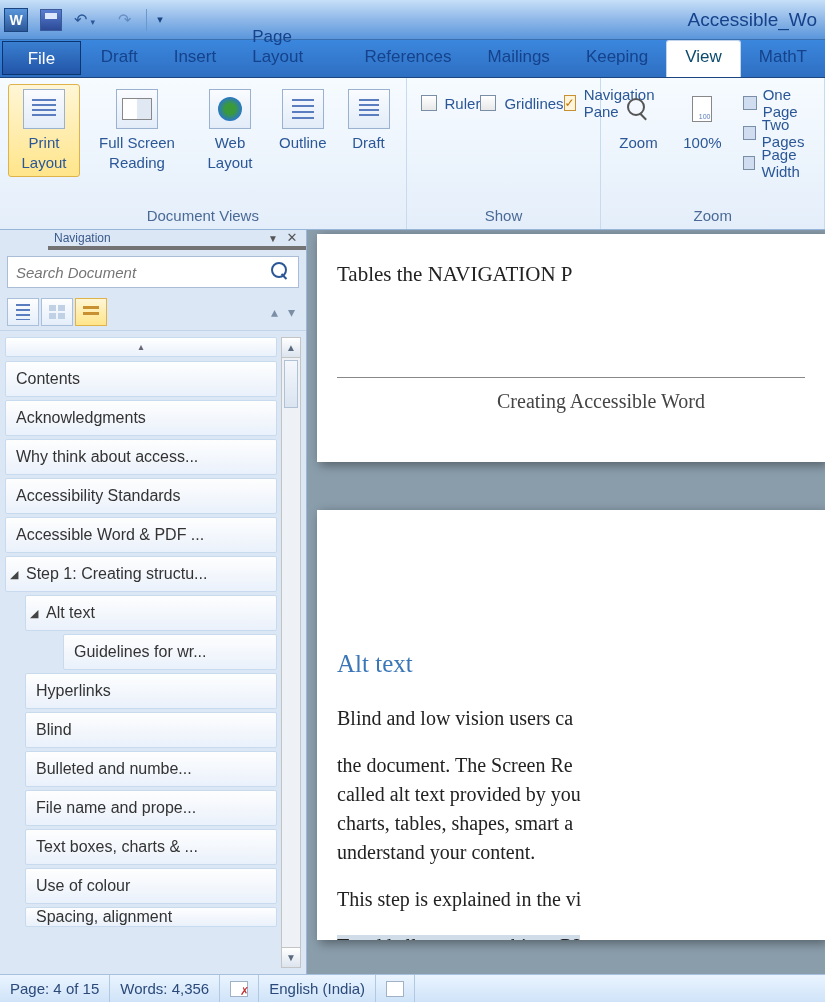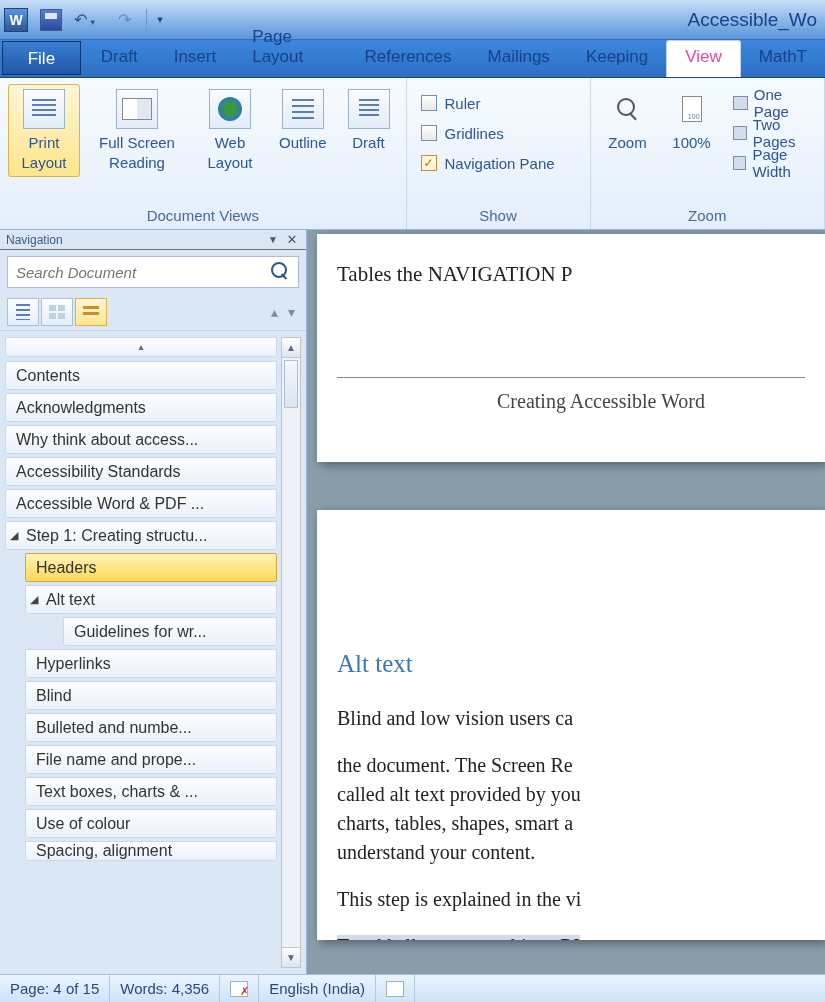--- a/index.html
+++ b/index.html
@@ -14,21 +14,21 @@
 .qat-sep { width: 1px; height: 22px; background: #6a98cc; margin: 0 3px; }
 .undo-icon, .redo-icon { color: #2b5797; font-size: 16px; padding: 2px 8px; }
 .redo-icon { opacity: .45; }
 .dropdown-caret { color: #2b5797; font-size: 9px; padding: 0 3px; }
 .tb-title { flex: 1; text-align: right; color: #15428b; font-size: 19px; font-family: "Segoe UI", sans-serif; padding-right: 4px; white-space: nowrap; overflow: hidden; }
 
 
 .tabs { height: 38px; background: linear-gradient(to bottom, #3b87de 0%, #2e6fc2 100%); display: flex; align-items: flex-end; border-bottom: 1px solid #1b4580; }
 .tab-file { width: 98px; height: 34px; background: linear-gradient(to bottom, #3a7fd0, #2255a8); color: #fff; font-size: 17px; text-align: center; line-height: 34px; border: 1px solid #0a3570; margin: 0 2px 2px 2px; }
 .tab { padding: 6px 18px 10px; color: #15428b; font-size: 17px; cursor: pointer; }
-.tab.active { background: #fff; border-top-left-radius: 3px; border-top-right-radius: 3px; border-top: 1px solid #c0d4ee; border-left: 1px solid #c0d4ee; border-right: 1px solid #c0d4ee; color: #ec4899; }
+.tab.active { background: #fff; border-top-left-radius: 3px; border-top-right-radius: 3px; border-top: 1px solid #c0d4ee; border-left: 1px solid #c0d4ee; border-right: 1px solid #c0d4ee; color: #0c4a6e; }
 
 
 .ribbon { height: 152px; background: linear-gradient(to bottom, #f6fbff 0%, #e4eefa 100%); display: flex; border-bottom: 1px solid #96b5d8; }
 .ribbon-group { border-right: 1px solid #c8dbee; display: flex; flex-direction: column; justify-content: space-between; padding: 6px 8px 2px; }
 .group-inner { display: flex; gap: 6px; }
 .group-label { text-align: center; color: #4a6a95; font-size: 15px; padding: 3px 0; }
 .rbtn { display: flex; flex-direction: column; align-items: center; padding: 4px 6px; border-radius: 3px; border: 1px solid transparent; min-width: 58px; }
 .rbtn.selected { background: linear-gradient(to bottom, #fff6d6, #ffe58a); border-color: #e0b24a; }
 .rbtn-icon { width: 42px; height: 40px; margin-bottom: 4px; border: 1px solid #9ab2d0; background: linear-gradient(to bottom, #fafcff, #e2ecf8); display: flex; align-items: center; justify-content: center; }
 .rbtn-label { color: #2b5797; font-size: 15px; text-align: center; line-height: 1.3; }
@@ -36,21 +36,21 @@
 .cb { width: 16px; height: 16px; border: 1px solid #7a8fa6; background: linear-gradient(to bottom, #fff, #e8e8e8); text-align: center; line-height: 14px; font-size: 12px; }
 .cb.checked { background: #fff5dc; border-color: #c89030; color: #c07000; }
 .small-btn { display: flex; align-items: center; gap: 6px; color: #2b5797; font-size: 15px; height: 30px; }
 .small-icon { width: 18px; height: 14px; border: 1px solid #7a8fa6; background: #d0ddf0; display: inline-block; }
 
 
 .main { display: flex; position: absolute; top: 230px; bottom: 28px; left: 0; right: 0; }
 
 
 .navpane { width: 307px; background: #dbe7f5; border-right: 1px solid #9bb6d6; display: flex; flex-direction: column; }
-.nav-header { height: 20px; display: flex; align-items: center; padding: 0 6px; font-size: 12px; color: #3a5a8a; border-bottom: 1px solid #737373; }
+.nav-header { height: 20px; display: flex; align-items: center; padding: 0 6px; font-size: 12px; color: #3a5a8a; border-bottom: 4px solid #737373; margin-left: 48px; }
 .nav-header-spacer { flex: 1; }
 .nav-header-close { width: 16px; height: 16px; text-align: center; line-height: 15px; color: #555; font-size: 13px; }
 .nav-search { margin: 6px 7px; height: 32px; background: #fff; border: 1px solid #a9bdd6; display: flex; align-items: center; }
 .nav-search input { flex: 1; border: none; outline: none; font-size: 15px; padding: 0 8px; color: #888; font-style: italic; }
 .search-icon-glyph { width: 22px; height: 22px; margin-right: 6px; position: relative; }
 .search-icon-glyph::before { content: ""; position: absolute; width: 12px; height: 12px; border: 2px solid #2b5797; border-radius: 50%; left: 1px; top: 1px; }
 .search-icon-glyph::after { content: ""; position: absolute; width: 2px; height: 7px; background: #2b5797; left: 13px; top: 12px; transform: rotate(-45deg); }
 
 .nav-tabbar { display: flex; gap: 2px; padding: 4px 7px; align-items: center; border-bottom: 1px solid #c0d4ea; }
 .nav-tab { width: 32px; height: 28px; border: 1px solid #aac0da; background: linear-gradient(to bottom, #fdfefe, #e4eefa); display: flex; align-items: center; justify-content: center; }
@@ -58,21 +58,21 @@
 .nav-tabbar-spacer { flex: 1; }
 .tri { color: #7a8fa6; font-size: 14px; padding: 0 4px; }
 
 .nav-list-wrap { flex: 1; display: flex; overflow: hidden; padding: 6px 5px; }
 .nav-list { flex: 1; overflow: hidden; }
 .nav-list-scroll { width: 20px; border: 1px solid #c4c4c4; background: #eef1f5; display: flex; flex-direction: column; margin-left: 4px; }
 .scroll-btn { height: 20px; background: linear-gradient(to bottom, #fff, #dce4ee); text-align: center; line-height: 20px; color: #5a6a80; font-size: 10px; border-bottom: 1px solid #c4c4c4; }
 .scroll-thumb { height: 48px; background: linear-gradient(to bottom, #f4f7fb, #dae4f0); border: 1px solid #b0c0d5; margin: 2px; }
 
 .nav-jump { height: 20px; border: 1px solid #c8dbee; background: linear-gradient(to bottom, #fff, #eaf1fb); margin-bottom: 4px; text-align: center; color: #667; font-size: 10px; line-height: 18px; border-radius: 2px; }
-.nav-item { height: 29px; border: 1px solid #c8dbee; background: linear-gradient(to bottom, #fefefe, #eaf1fb); margin-bottom: 3px; display: flex; align-items: center; padding: 0 10px; color: #333; font-size: 16px; border-radius: 2px; white-space: nowrap; overflow: hidden; }
+.nav-item { height: 36px; border: 1px solid #c8dbee; background: linear-gradient(to bottom, #fefefe, #eaf1fb); margin-bottom: 3px; display: flex; align-items: center; padding: 0 10px; color: #333; font-size: 16px; border-radius: 2px; white-space: nowrap; overflow: hidden; }
 .nav-item .arrow { width: 12px; color: #444; font-size: 11px; margin-right: 4px; }
 .nav-item.selected { background: linear-gradient(to bottom, #fff3b8, #ffd858); border-color: #d9a636; }
 .nav-item.indent1 { margin-left: 20px; }
 .nav-item.indent3 { margin-left: 58px; }
 
 
 .docarea { flex: 1; background: #8a9dab; padding: 4px 0 0 10px; overflow: hidden; position: relative; }
 .page { background: #fff; margin-bottom: 48px; box-shadow: 3px 3px 10px rgba(0,0,0,.4); padding: 28px 20px; overflow: hidden; }
 .page1 { height: 228px; }
 .page1 .top-text { font-family: Georgia, serif; font-size: 21px; color: #222; margin-bottom: 90px; white-space: nowrap; }
@@ -157,21 +157,21 @@
         <div class="rbtn-icon">
             <div class="ic-lines" style="width:20px"></div>
           </div>
         <div class="rbtn-label">Draft</div>
       </div>
     </div>
     <div class="group-label">Document Views</div>
   </div>
 
   <div class="ribbon-group" style="min-width:184px">
-    <div style="display:flex;flex-direction:column;padding:4px 6px">
+    <div style="display:flex;flex-direction:row;padding:4px 6px">
       <div class="checkbox-row">
         <div class="cb"></div>
         <span>Ruler</span>
       </div>
       <div class="checkbox-row">
         <div class="cb"></div>
         <span>Gridlines</span>
       </div>
       <div class="checkbox-row">
         <div class="cb checked">✓</div>
@@ -264,23 +264,20 @@
         <div class="nav-item">
             <span>Accessibility Standards</span>
           </div>
         <div class="nav-item">
             <span>Accessible Word &amp; PDF ...</span>
           </div>
         <div class="nav-item" style="padding-left:4px">
             <span class="arrow">◢</span>
             <span>Step 1: Creating structu...</span>
           </div>
-        <div class="nav-item indent1 selected">
-            <span>Headers</span>
-          </div>
         <div class="nav-item indent1" style="padding-left:4px">
             <span class="arrow">◢</span>
             <span>Alt text</span>
           </div>
         <div class="nav-item indent3">
             <span>Guidelines for wr...</span>
           </div>
         <div class="nav-item indent1">
             <span>Hyperlinks</span>
           </div>

